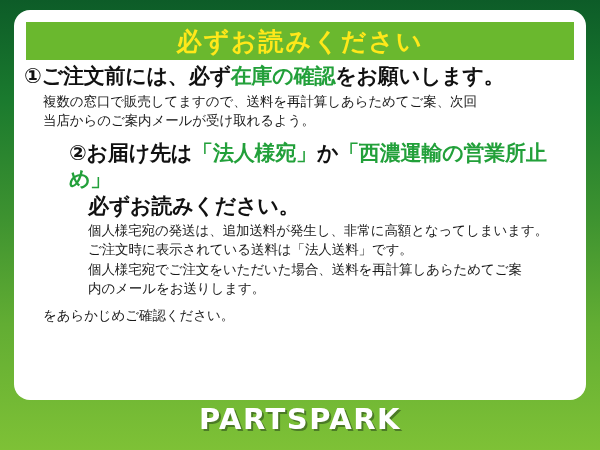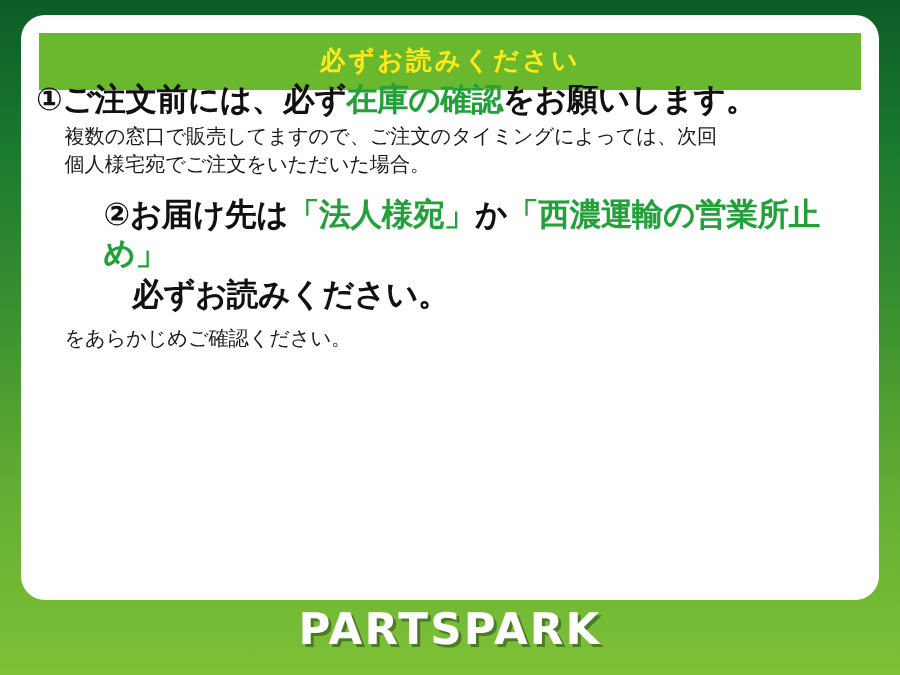--- a/index.html
+++ b/index.html
@@ -45,31 +45,31 @@
     top: 12px;
     width: 548px;
     height: 38px;
     background: #6ab82e;
     display: flex;
     align-items: center;
     justify-content: center;
   }
   #banner-text {
     color: #ffe81a;
-    font-size: 17px;
+    font-size: 25px;
     font-weight: bold;
     letter-spacing: 2px;
     line-height: 1;
     white-space: nowrap;
   }
 
   #items {
     position: absolute;
     left: 0;
-    top: 44px;
+    top: 54px;
     width: 572px;
   }
 
   .item {
     padding: 0 8px 0 10px;
   }
 
   .item-heading {
     font-size: 21px;
     font-weight: bold;
@@ -131,27 +131,33 @@
 
     <div id="banner">
       <span id="banner-text">必ずお読みください</span>
     </div>
 
     <div id="items">
 
       <div class="item" id="item-1">
         <div class="item-heading"><span>①</span><span>ご注文前には、必ず</span><span class="hl-green">在庫の確認</span><span>をお願いします。</span></div>
         <div class="item-body">
-          <span class="body-line">複数の窓口で販売してますので、ご注文のタイミングによっては、次回</span>
-          <span class="body-line">個人様宅宛でご注文をいただいた場合。</span>
+          <span class="body-line">複数の窓口で販売してますので、送料を再計算しあらためてご案、次回</span>
+          <span class="body-line">当店からのご案内メールが受け取れるよう。</span>
         </div>
       </div>
 
       <div class="item" id="item-2">
         <div class="item-heading wrapped"><span>②</span><span>お届け先は</span><span class="hl-green">「法人様宛」</span><span>か</span><span class="hl-green">「西濃運輸の営業所止め」</span><span class="indent-2">必ずお読みください。</span></div>
+        <div class="item-body">
+          <span class="body-line">個人様宅宛の発送は、追加送料が発生し、非常に高額となってしまいます。</span>
+          <span class="body-line">ご注文時に表示されている送料は「法人送料」です。</span>
+          <span class="body-line">個人様宅宛でご注文をいただいた場合、送料を再計算しあらためてご案</span>
+          <span class="body-line">内のメールをお送りします。</span>
+        </div>
       </div>
 
       <div class="item" id="item-3">
         <div class="item-body">
           <span class="body-line">をあらかじめご確認ください。</span>
         </div>
       </div>
 
     </div>
   </div>

